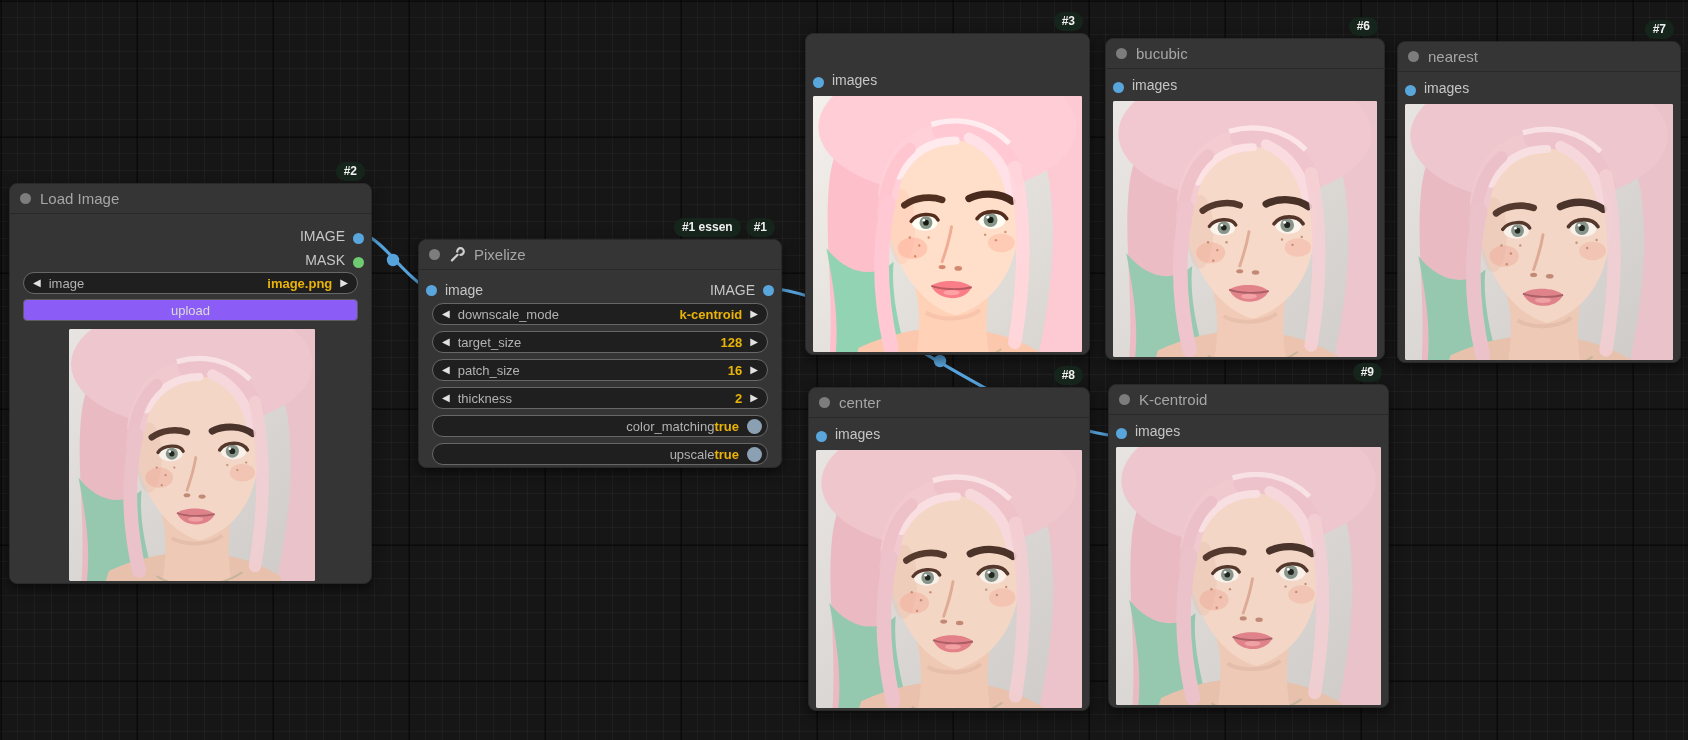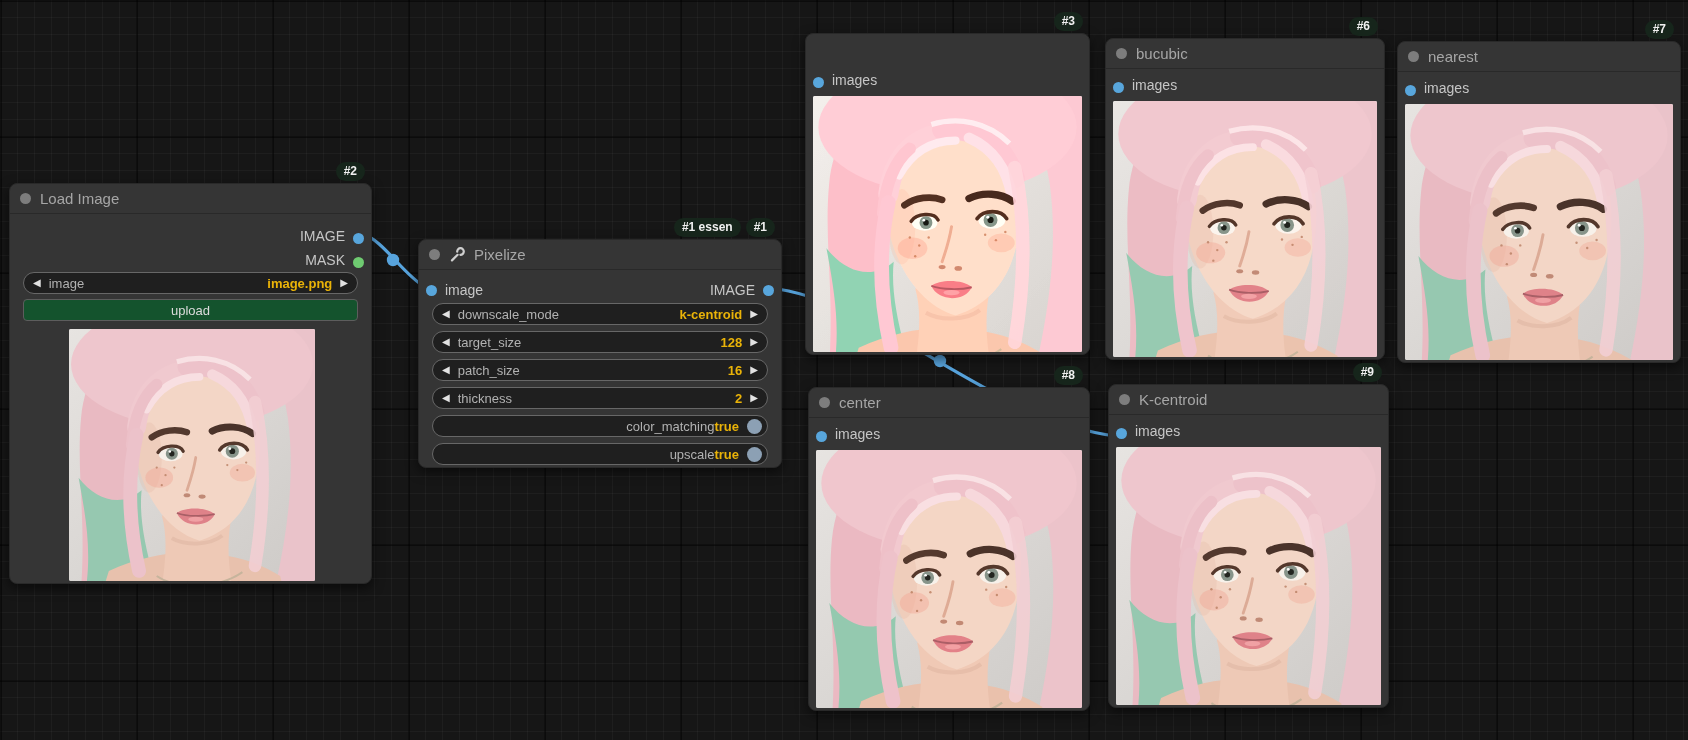--- a/index.html
+++ b/index.html
@@ -45,21 +45,21 @@
     background:#1f1f1f; border:1px solid #676767; border-radius:11px;
     display:flex; align-items:center; padding:0 9px; font-size:13px;
   }
   .warrow { color:#e2e2e2; font-size:10px; flex:none; line-height:1; }
   .wlabel { color:#b2b2b2; margin-left:8px; flex:1; text-align:left; white-space:nowrap; overflow:hidden; }
   .widget.toggle .wlabel { margin-left:17px;text-align:right; }
   .wvalue { color:#eab308; font-weight:bold; margin-right:8px; white-space:nowrap; }
   .toggle-knob { width:15px; height:15px; border-radius:50%; background:#8ca0b4; flex:none; margin-right:-4px; }
   .upload-btn {
     position:absolute; left:13px; right:13px; height:22px;
-    background:#14532d; border:1px solid #5d5d5d; border-radius:4px;
+    background:#8b5cf6; border:1px solid #5d5d5d; border-radius:4px;
     color:#dcdcdc; font-size:13px; display:flex; align-items:center; justify-content:center;
   }
   .preview { position:absolute; border-radius:2px; overflow:hidden; background:#ddd; }
   .preview svg { width:100%; height:100%; display:block; }
   .prev-fill { left:7px; right:7px; top:62px; bottom:2px; }
   .f-contrast { filter:contrast(1.12) saturate(1.18); }
   .f-center   { filter:saturate(1.05); }
   .f-bucubic  { filter:contrast(1.03); }
 </style>
 </head>

